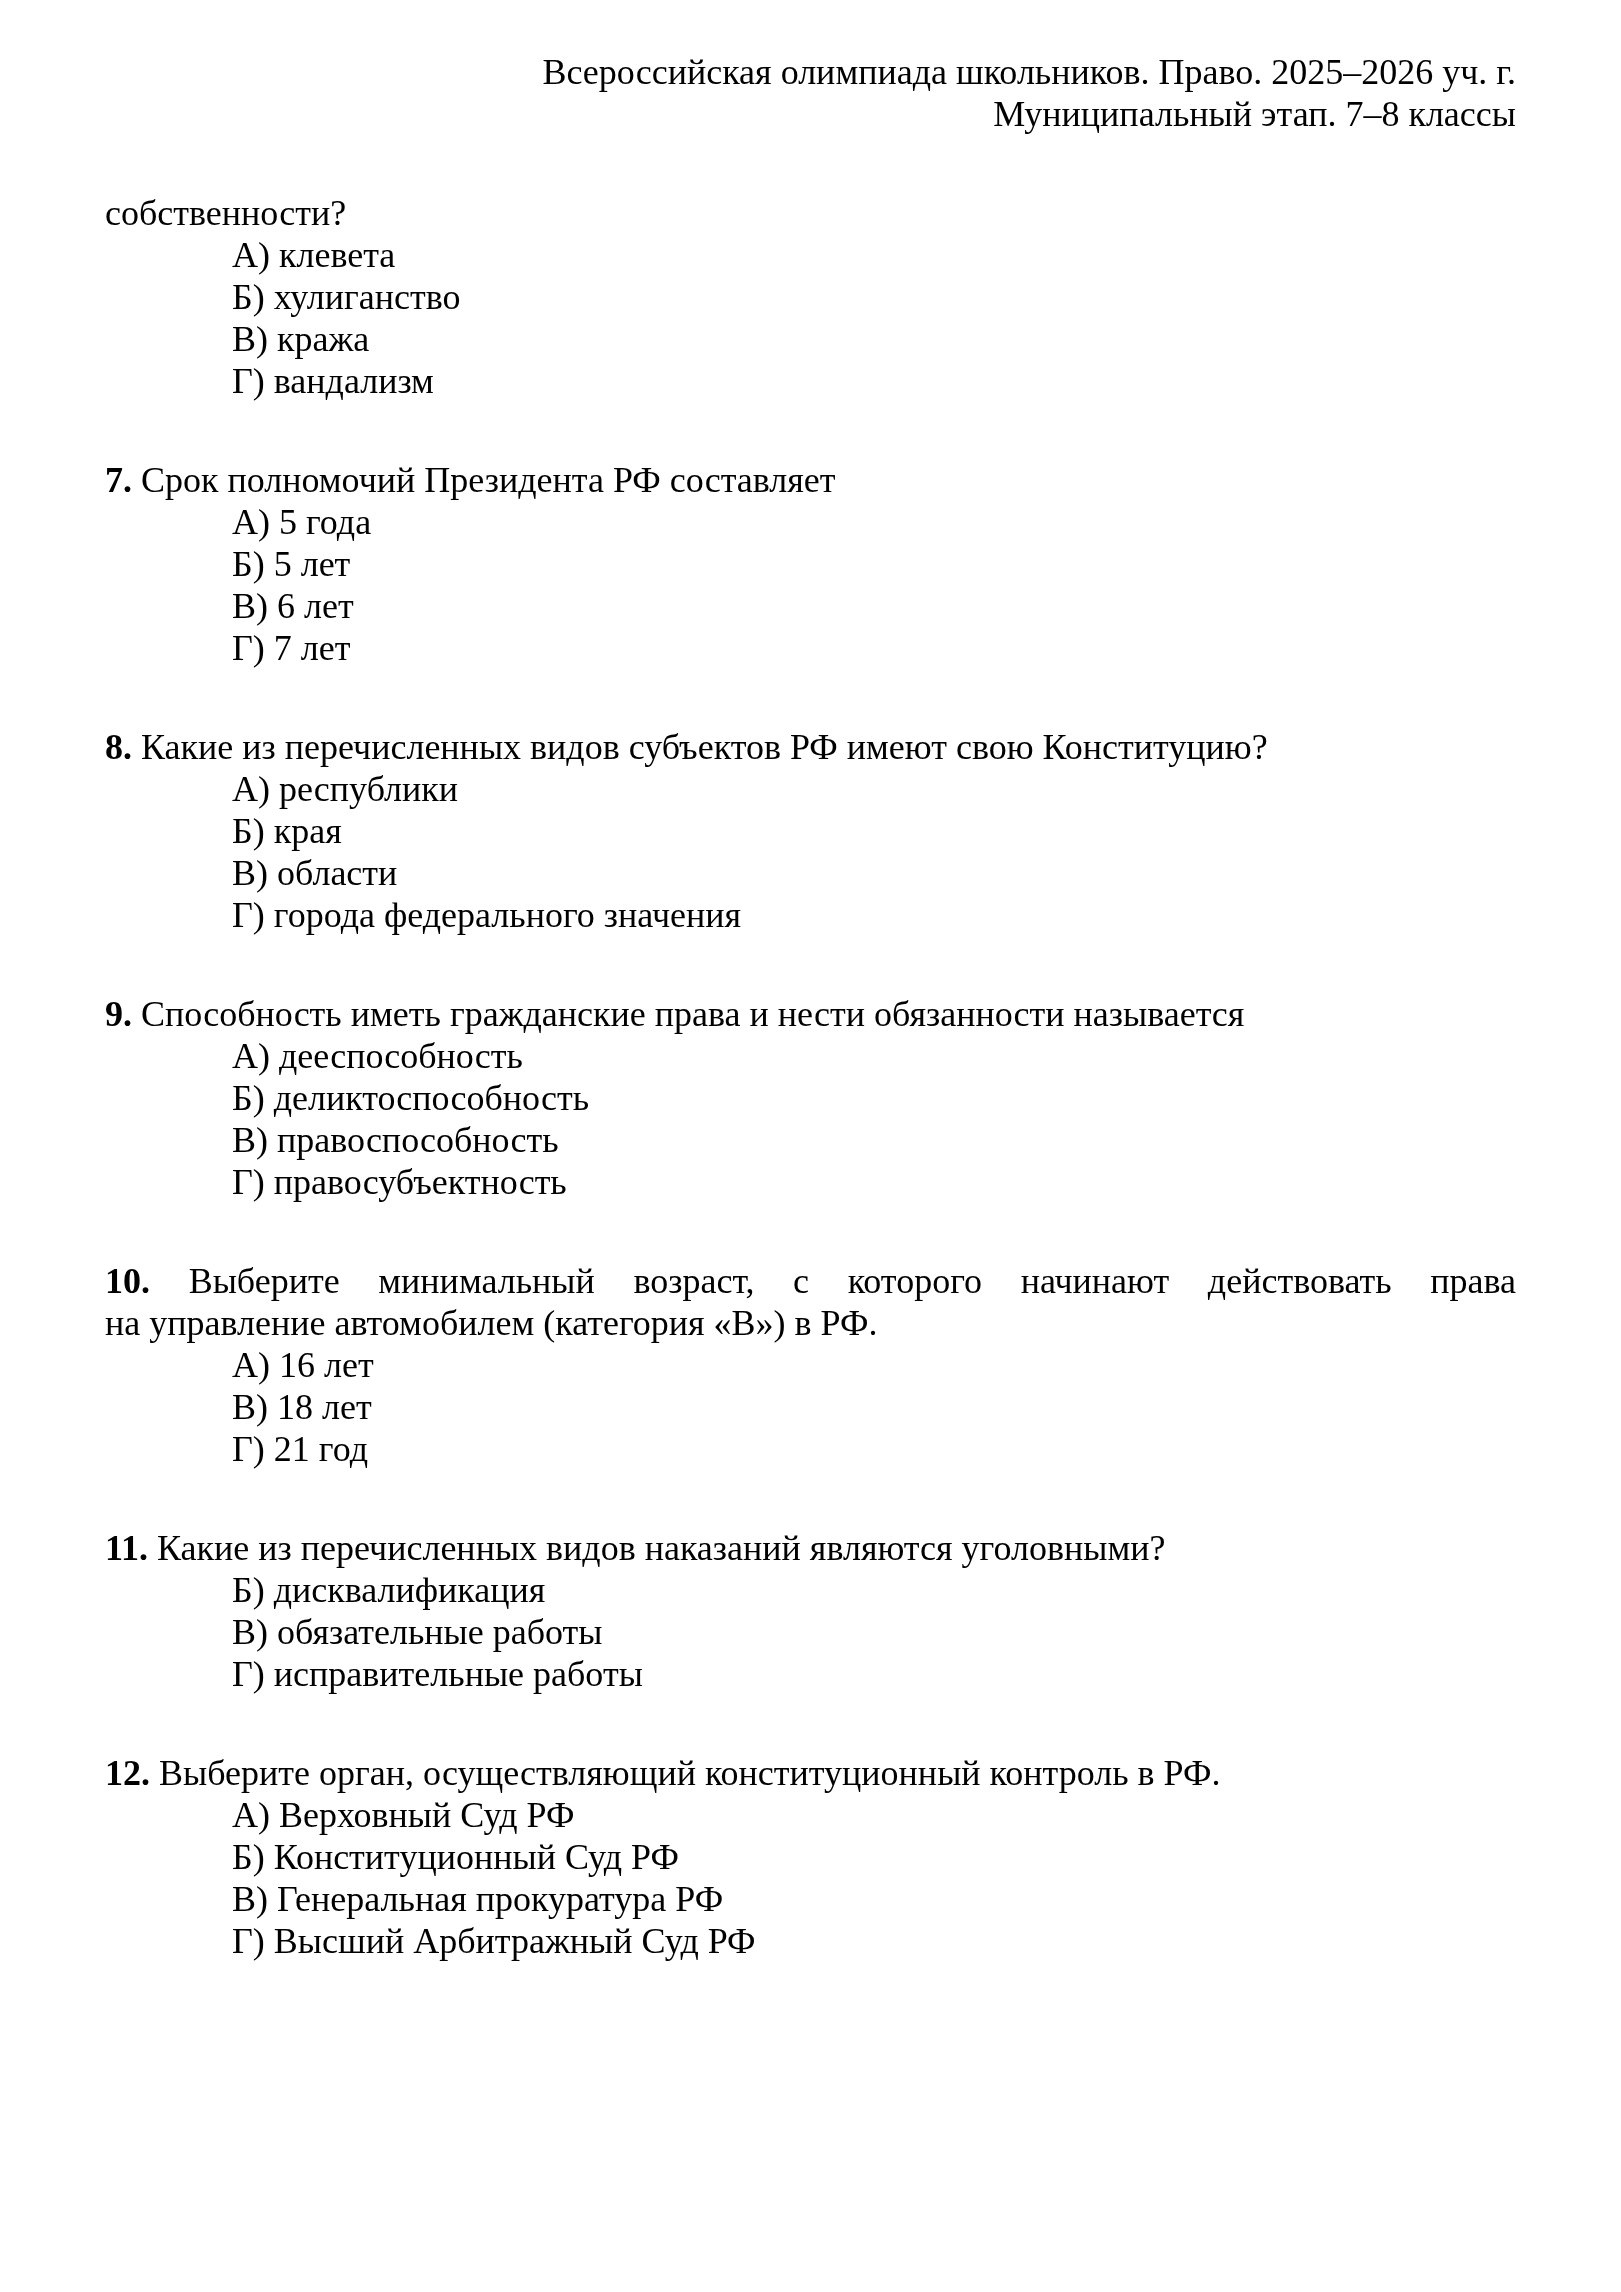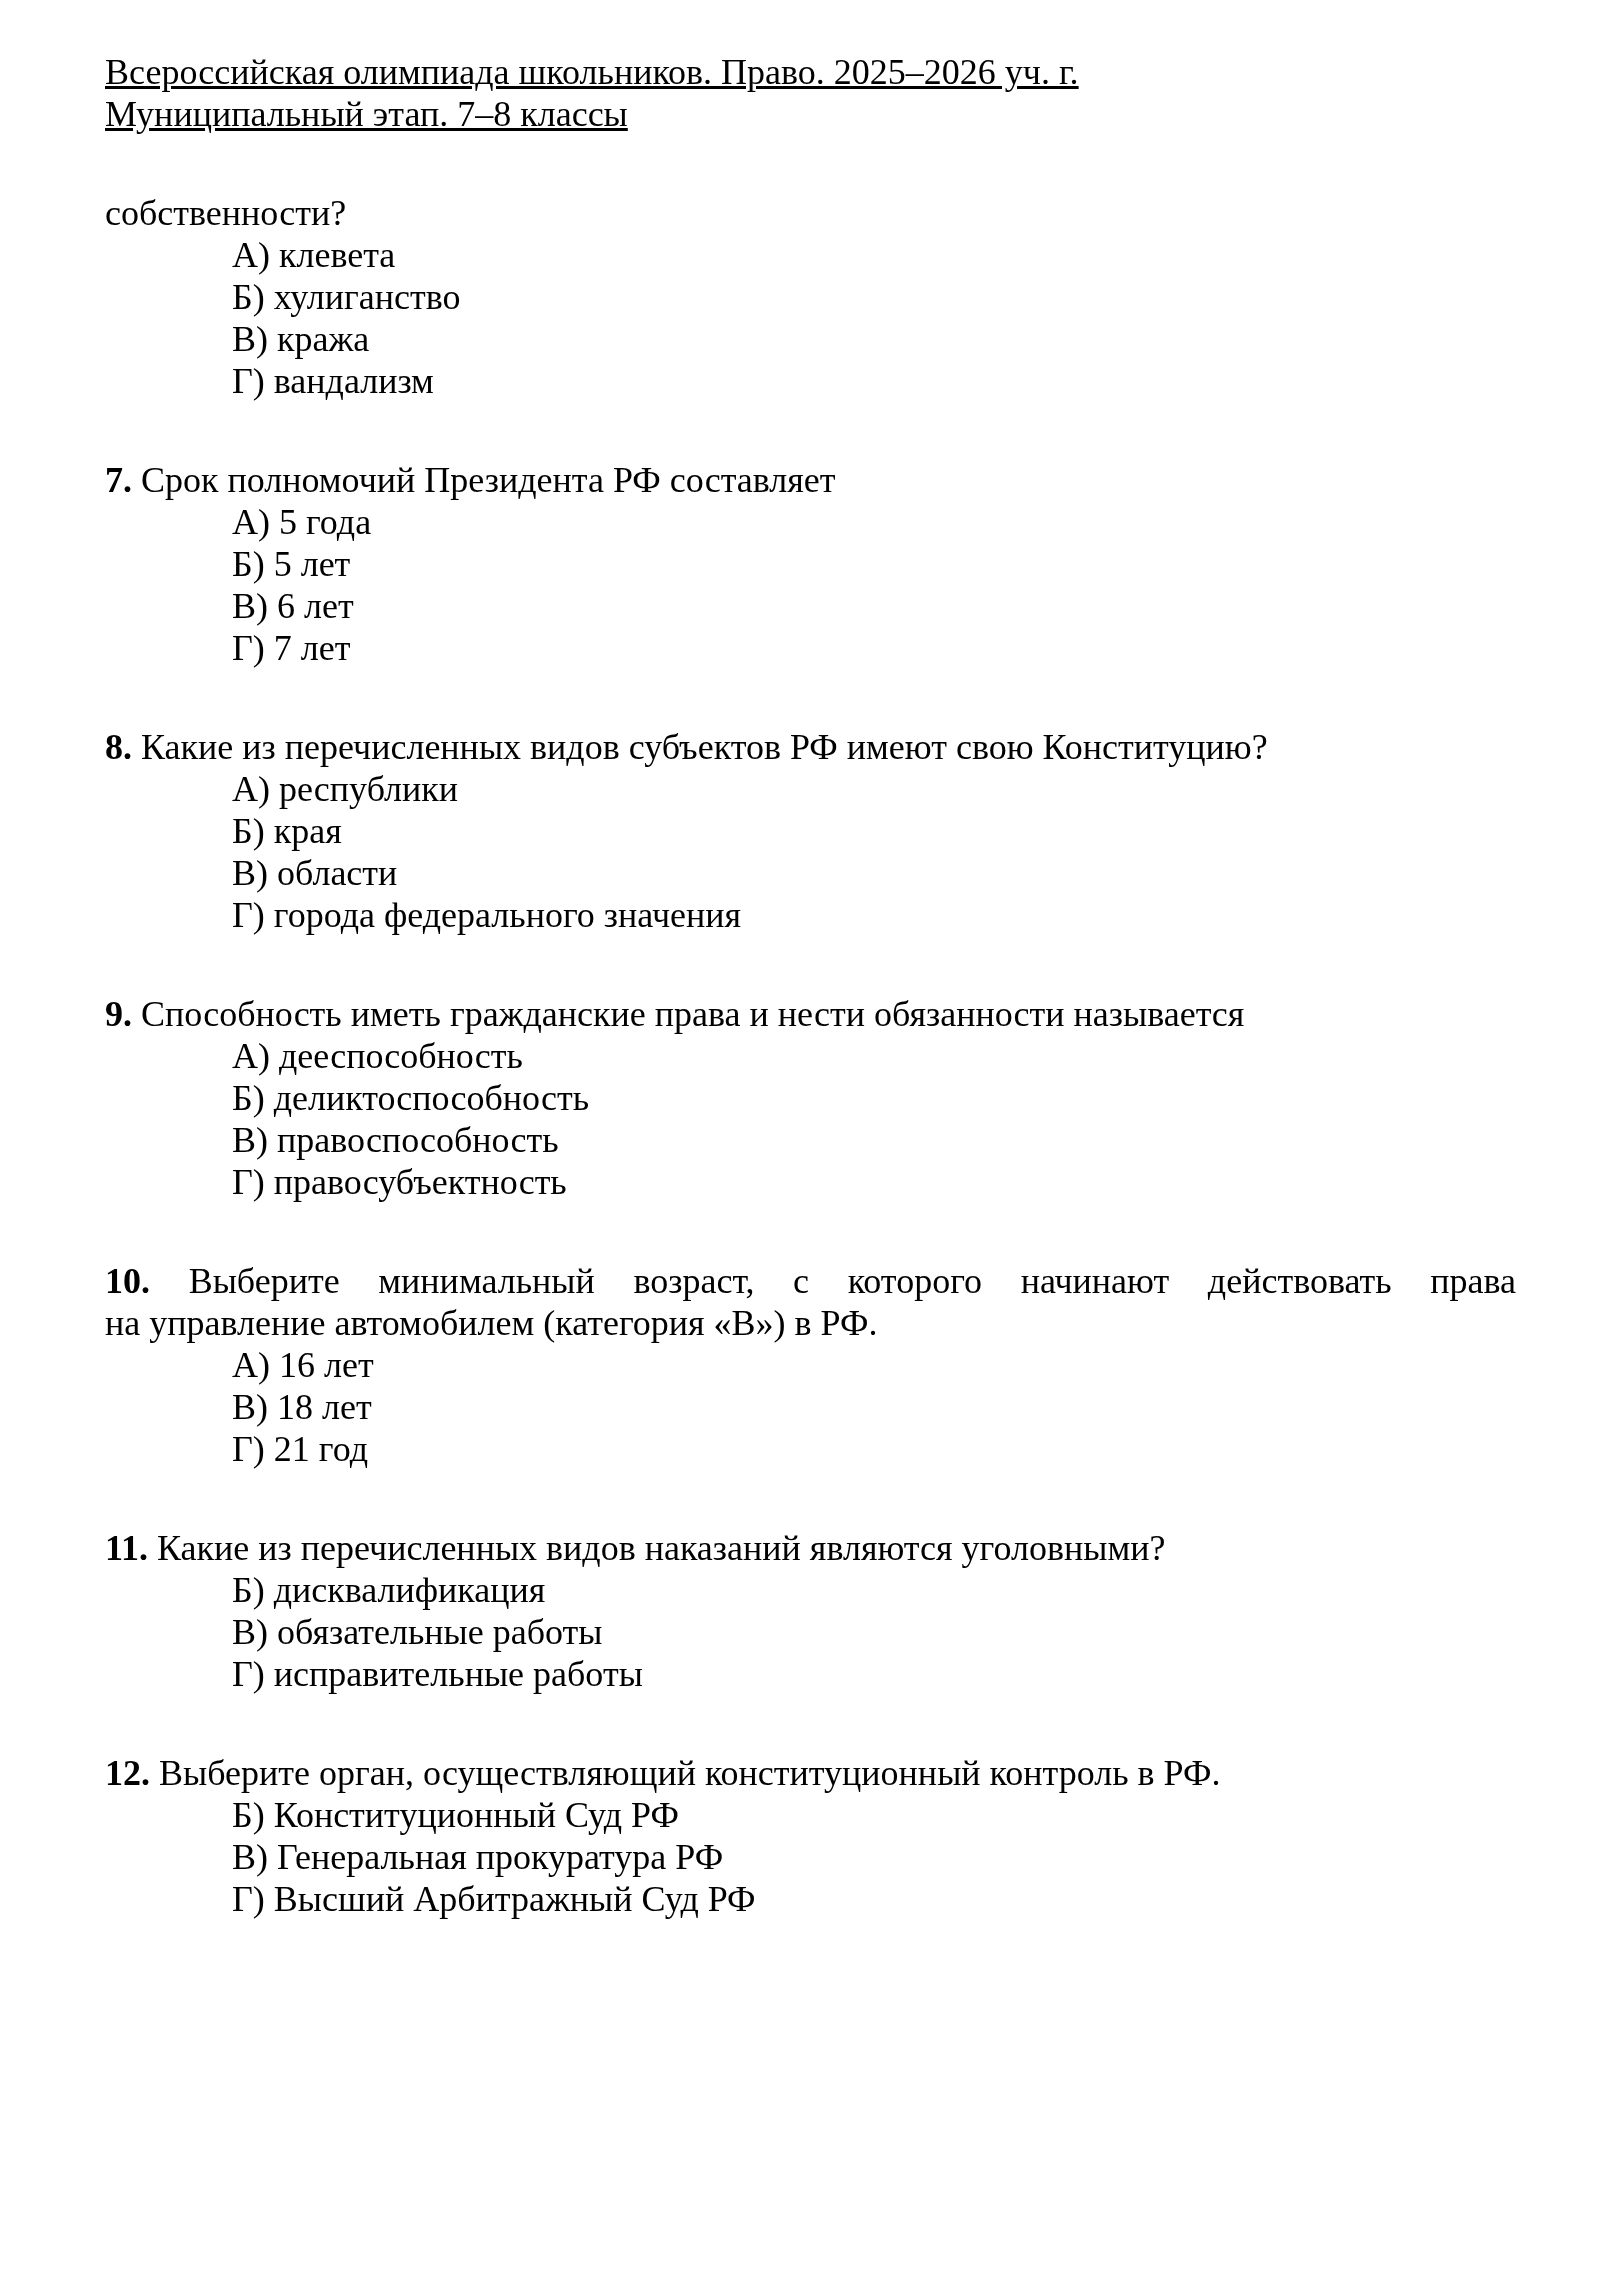--- a/index.html
+++ b/index.html
@@ -15,22 +15,21 @@
       font-size: 36px;
       line-height: 42px;
       overflow: hidden;
     }
     .content {
       box-sizing: border-box;
       width: 1621px;
       padding: 51px 105px 0 105px;
     }
     .doc-header {
-      text-align: left;
-      text-decoration: underline;
+      text-align: right;
     }
     .doc-header div {
       margin: 0;
     }
     .question {
       margin-top: 57px;
     }
     .qline {
       margin: 0;
     }
@@ -97,19 +96,20 @@
 
   <div class="question">
     <p class="qline"><b class="qnum">11.</b> <span>Какие из перечисленных видов наказаний являются уголовными?</span></p>
     <div class="option">Б) дисквалификация</div>
     <div class="option">В) обязательные работы</div>
     <div class="option">Г) исправительные работы</div>
   </div>
 
   <div class="question">
     <p class="qline"><b class="qnum">12.</b> <span>Выберите орган, осуществляющий конституционный контроль в РФ.</span></p>
+    <div class="option">А) Верховный Суд РФ</div>
     <div class="option">Б) Конституционный Суд РФ</div>
     <div class="option">В) Генеральная прокуратура РФ</div>
     <div class="option">Г) Высший Арбитражный Суд РФ</div>
   </div>
 
 </div>
 
 
 </body></html>

